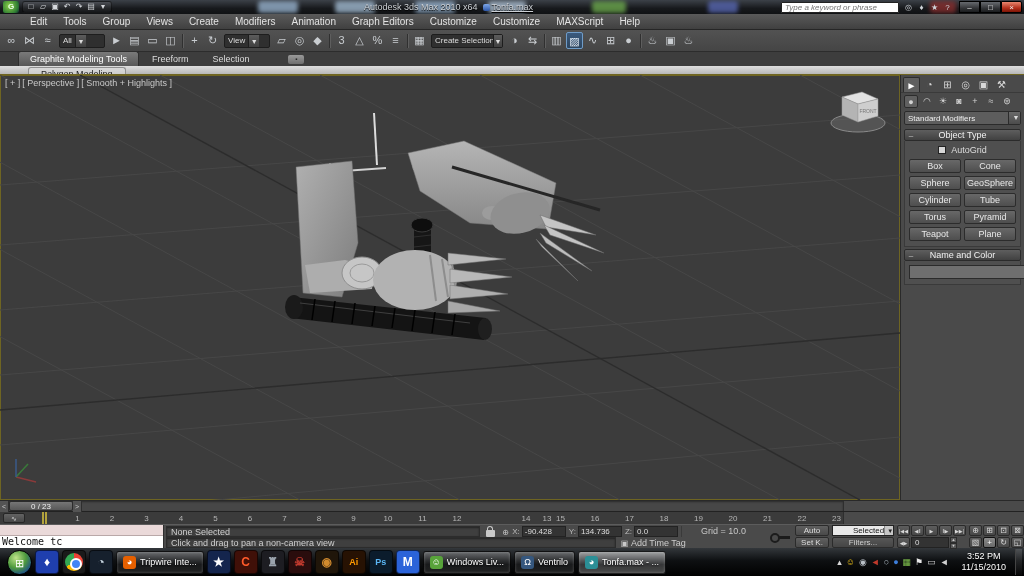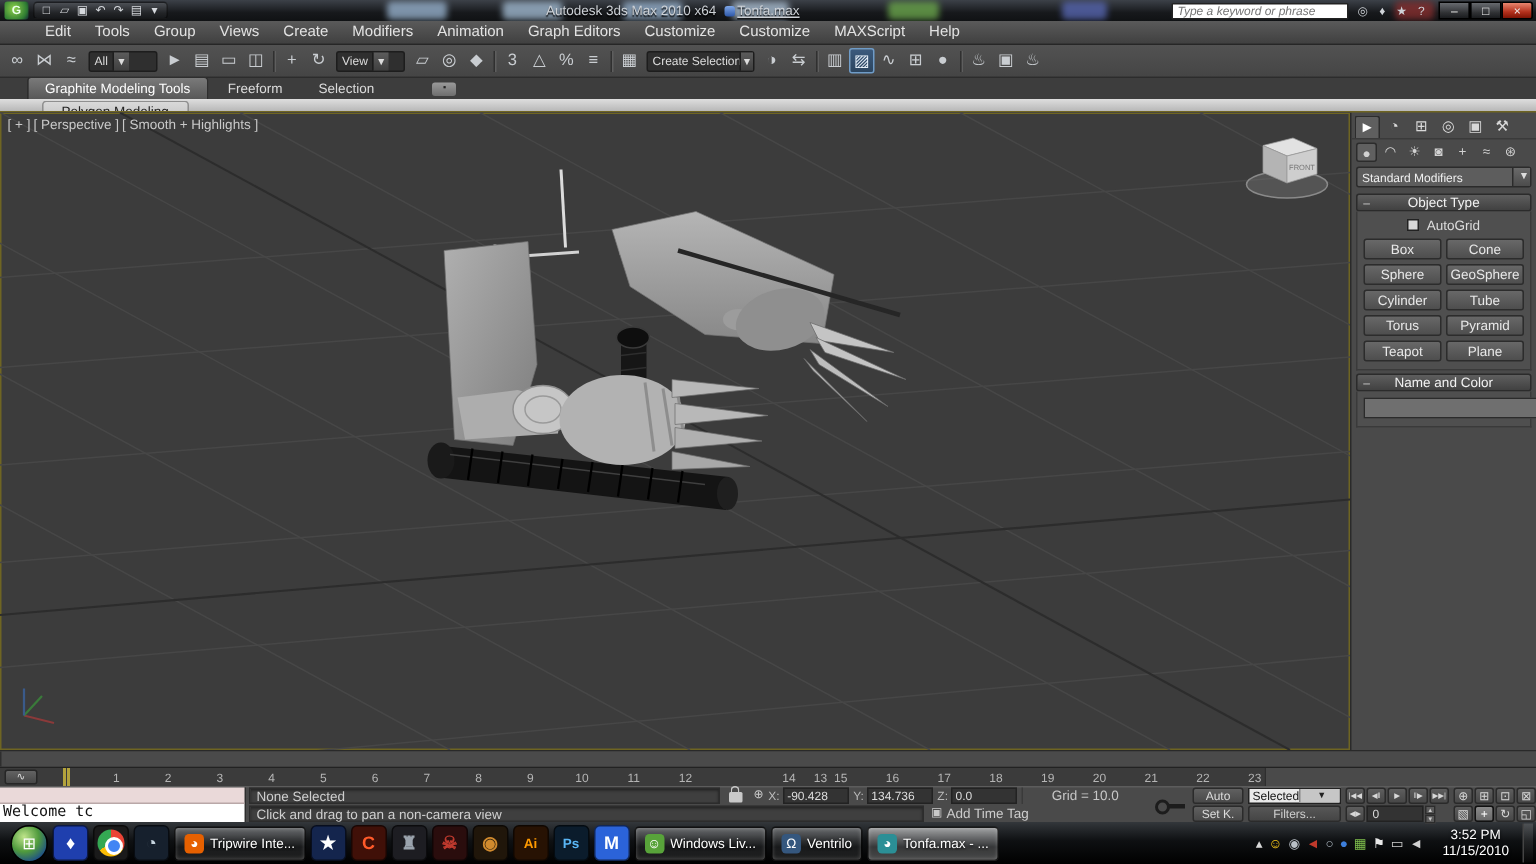--- a/index.html
+++ b/index.html
@@ -114,21 +114,21 @@
   .tick{position:absolute;top:2px;font-size:8px;color:#b5b5b5;transform:translateX(-50%);}
   .tr-right{flex:1;background:#4a4a4a;border-left:1px solid #2e2e2e;}
 
   
   .statusbar{height:24px;display:flex;background:#4a4a4a;border-top:1px solid #5c5c5c;font-size:9px;color:#ccc;}
   .listener{width:165px;display:flex;flex-direction:column;border-right:1px solid #2e2e2e;}
   .listener .pink{height:11px;background:#ead9d9;border-bottom:1px solid #b9a8a8;}
   .listener .white{flex:1;background:#fff;color:#111;font-family:"DejaVu Sans Mono",monospace;
     font-size:10px;line-height:12px;padding-left:2px;}
   .sb-center{width:605px;display:flex;flex-direction:column;}
-  .sb-rowA,.sb-rowB{height:12px;display:flex;align-items:flex-start;}
+  .sb-rowA,.sb-rowB{height:12px;display:flex;align-items:flex-end;}
   .sb-field{background:#3f3f3f;box-shadow:inset 0 1px 2px rgba(0,0,0,.45);border:1px solid #2c2c2c;
     height:11px;line-height:10px;padding:0 4px;color:#cfcfcf;}
   .sb-status{flex:1;margin:0 2px;}
   .sb-prompt{width:450px;margin:0 2px;}
   .mini-ic{width:13px;text-align:center;color:#c9c9c9;font-size:8px;}
   .lock-icon{position:relative;width:9px;height:7px;background:#c9c9c9;border-radius:1px;margin:3px 4px 0 4px;}
   .lock-icon::before{content:'';position:absolute;top:-4px;left:1px;width:4px;height:4px;
     border:1.5px solid #c9c9c9;border-bottom:none;border-radius:3px 3px 0 0;}
   .coord{display:flex;align-items:center;gap:2px;margin-right:3px;}
   .coord .lbl{color:#bbb;font-size:8px;}
@@ -137,21 +137,21 @@
   .grid-lbl{width:84px;text-align:center;color:#c7c7c7;border-left:1px solid #3a3a3a;line-height:11px;}
   .att{display:flex;align-items:center;gap:3px;width:113px;}
   .sb-right{flex:1;display:flex;}
   .sb-col{display:flex;flex-direction:column;justify-content:center;gap:1px;}
   .key-wrap{width:30px;display:flex;align-items:center;justify-content:center;}
   .key-icon{position:relative;width:22px;height:10px;}
   .key-icon::before{content:'';position:absolute;left:1px;top:1px;width:6px;height:6px;border:2px solid #1c1c1c;border-radius:50%;}
   .key-icon::after{content:'';position:absolute;left:10px;top:4px;width:11px;height:3px;background:#1c1c1c;}
   .sb-btn{width:34px;height:11px;background:linear-gradient(#606060,#494949);border:1px solid #2b2b2b;
     border-radius:2px;color:#ddd;font-size:8px;line-height:10px;text-align:center;}
-  .sel-dd{width:62px;height:11px;background:#e9e9e9;border:1px solid #222;display:flex;align-items:center;}
+  .sel-dd{width:62px;height:11px;background:#e9e9e9;border:1px solid #222;display:flex;align-items:center;padding-left:18px;}
   .sel-dd span{flex:1;color:#111;font-size:8px;padding-left:2px;}
   .sel-dd .arr{width:10px;background:#c6c6c6;border-left:1px solid #888;font-size:6px;text-align:center;color:#222;height:100%;line-height:10px;}
   .filters-btn{width:62px;height:11px;background:linear-gradient(#575757,#454545);border:1px solid #2b2b2b;
     border-radius:2px;color:#cfcfcf;font-size:8px;line-height:10px;text-align:center;}
   .pb-row{display:flex;gap:1px;}
   .pb-btn{width:13px;height:11px;background:linear-gradient(#5e5e5e,#474747);border:1px solid #2a2a2a;
     border-radius:2px;color:#d8d8d8;font-size:5px;line-height:10px;text-align:center;}
   .frame-field{width:38px;height:11px;background:#333;border:1px solid #222;color:#ddd;font-size:8px;line-height:10px;padding-left:3px;}
   .spin{width:7px;height:11px;display:flex;flex-direction:column;}
   .spin i{flex:1;background:#5a5a5a;border:1px solid #2c2c2c;font-size:4px;color:#ccc;font-style:normal;text-align:center;line-height:4px;}
@@ -474,20 +474,26 @@
           <div class="nc-row">
             <input class="nc-input" value="" style="">
 
           </div>
         </div>
       </div>
     </div>
   </div>
 
   <div class="tsrow">
+    <div class="ts-main">
+      <div class="ts-arrow">&lt;</div>
+      <div class="ts-handle">0 / 23</div>
+      <div class="ts-arrow">&gt;</div>
+      <div class="ts-fill"></div>
+    </div>
     <div class="ts-right"></div>
   </div>
 
   <div class="trrow">
     <div class="tr-main">
       <div class="mini-curve">∿</div>
       <div class="tr-marker"></div>
     <span class="tick" style="left: 77.5px;">1</span>
         <span class="tick" style="left: 112px;">2</span>
         <span class="tick" style="left: 146.5px;">3</span>

